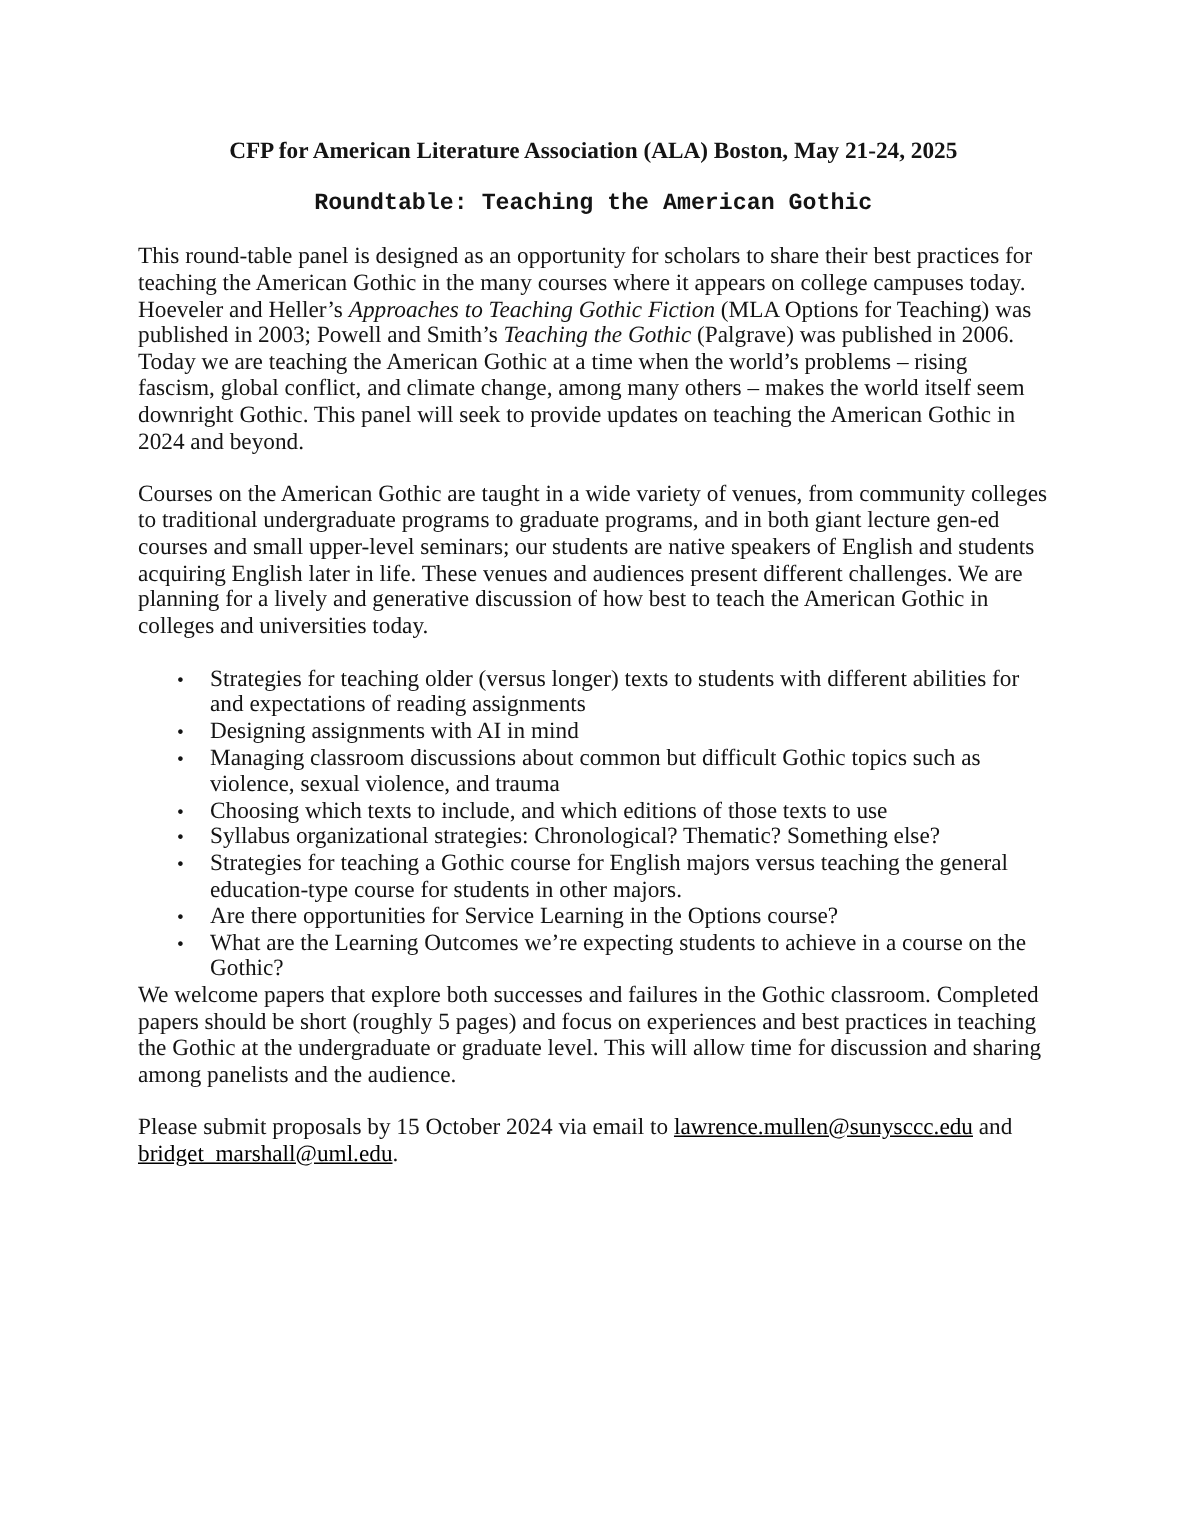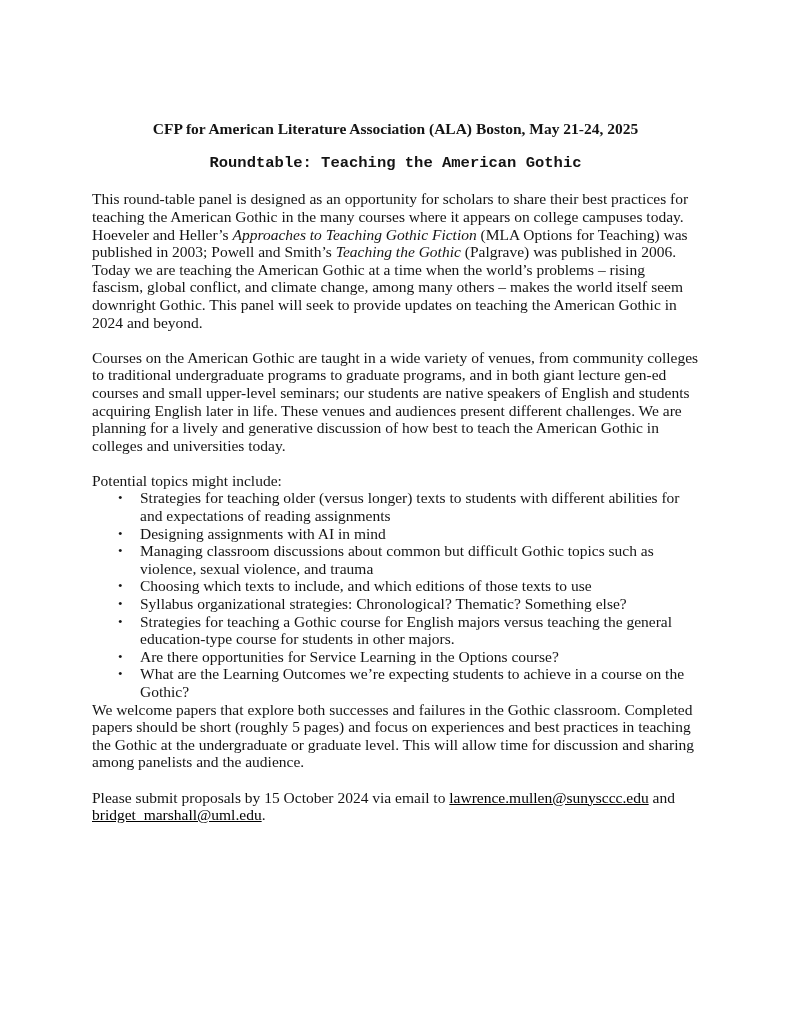--- a/index.html
+++ b/index.html
@@ -13,21 +13,21 @@
     font-family: "Liberation Serif", "DejaVu Serif", serif;
     font-size: 15.5px;
     line-height: 17.6px;
     color: #141414;
     overflow: hidden;
   }
   .page {
     box-sizing: border-box;
     width: 791px;
     height: 1024px;
-    padding: 120px 92px 0 92px;
+    padding: 92px 92px 0 92px;
     background: #ffffff;
   }
   .doc-title {
     font-weight: bold;
     text-align: center;
     margin: 0 0 17.6px 0;
   }
   .doc-heading {
     font-weight: bold;
     text-align: center;
@@ -84,21 +84,20 @@
 <div class="page">
 
   <p class="doc-title">CFP for American Literature Association (ALA) Boston, May 21-24, 2025</p>
 
   <p class="doc-heading">Roundtable: Teaching the American Gothic</p>
 
   <p class="body-para"><span>This round-table panel is designed as an opportunity for scholars to share their best practices for teaching the American Gothic in the many courses where it appears on college campuses today. Hoeveler and Heller’s </span><em class="title-italic">Approaches to Teaching Gothic Fiction</em><span> (MLA Options for Teaching) was published in 2003; Powell and Smith’s </span><em class="title-italic">Teaching the Gothic</em><span> (Palgrave) was published in 2006. Today we are teaching the American Gothic at a time when the world’s problems – rising fascism, global conflict, and climate change, among many others – makes the world itself seem downright Gothic. This panel will seek to provide updates on teaching the American Gothic in 2024 and beyond.</span></p>
 
   <p class="body-para">Courses on the American Gothic are taught in a wide variety of venues, from community colleges to traditional undergraduate programs to graduate programs, and in both giant lecture gen-ed courses and small upper-level seminars; our students are native speakers of English and students acquiring English later in life. These venues and audiences present different challenges. We are planning for a lively and generative discussion of how best to teach the American Gothic in colleges and universities today.</p>
 
-  <p class="topics-intro">Potential topics might include:</p>
 
   <ul class="topic-list">
       <li>
         <span class="marker">•</span>
         <span class="topic-text">Strategies for teaching older (versus longer) texts to students with different abilities for and expectations of reading assignments</span>
       </li>
       <li>
         <span class="marker">•</span>
         <span class="topic-text">Designing assignments with AI in mind</span>
       </li>

